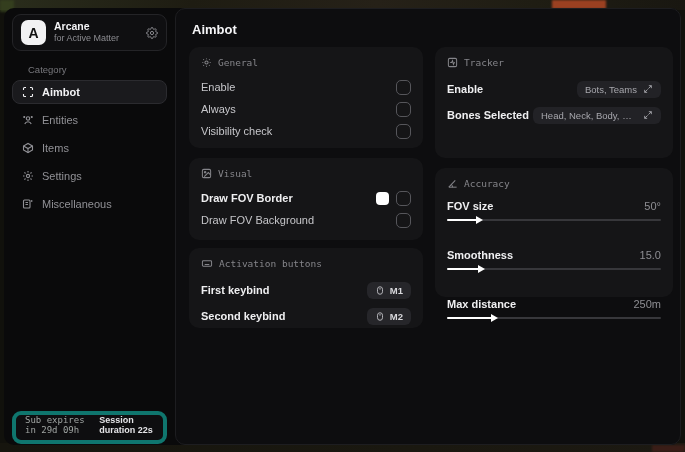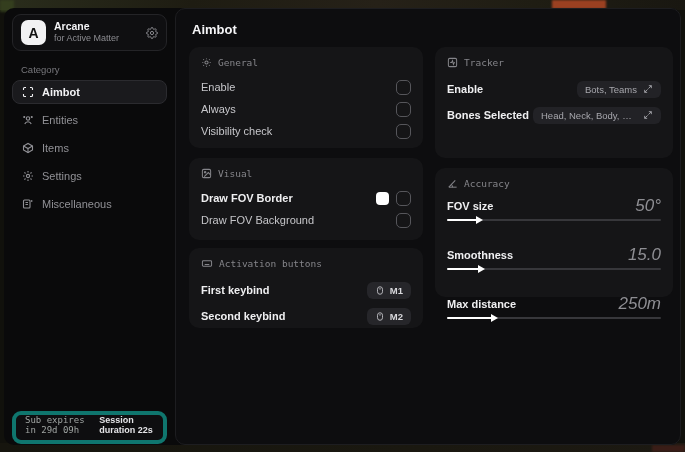--- a/index.html
+++ b/index.html
@@ -34,21 +34,21 @@
     display: flex; align-items: center; padding: 0 8px; gap: 8px; }
   .app-logo { width: 25px; height: 25px; border-radius: 7px; background: #f2f2f3;
     color: #111; font-weight: bold; font-size: 14px;
     display: flex; align-items: center; justify-content: center; flex: 0 0 auto; }
   .app-texts { flex: 1; line-height: 1.25; }
   .app-name { font-size: 10.5px; font-weight: bold; color: #f4f4f6; }
   .app-sub { font-size: 9px; color: #8b8b90; }
   .icon { display: inline-flex; align-items: center; justify-content: center; }
   .icon svg { display: block; }
 
-  .category-label { position: absolute; left: 17px; top: 56px; font-size: 9.5px; color: #77777c; }
+  .category-label { position: absolute; left: 24px; top: 56px; font-size: 9.5px; color: #77777c; }
 
   .nav { position: absolute; left: 8px; top: 72px; width: 155px; display: flex; flex-direction: column; }
   .nav-item { height: 24px; display: flex; align-items: center; gap: 8px; padding: 0 9px;
     border-radius: 8px; color: #919196; font-size: 11px; margin-bottom: 4px; cursor: pointer;
     border: 1px solid transparent; }
   .nav-item.active { background: #1a1a1d; border-color: #2b2b2f; color: #f2f2f4; font-weight: bold; }
   .nav-item svg { stroke: currentColor; }
 
   .footer-card { position: absolute; left: 8px; top: 403px; width: 155px; height: 33px;
     border: 4px solid #0f766e; background: #0e0e10; border-radius: 9px;
@@ -87,21 +87,21 @@
 
   .dropdown { display: inline-flex; align-items: center; gap: 6px; background: #222226;
     border-radius: 6px; padding: 3px 8px; font-size: 9.5px; color: #a7a7ad;
     max-width: 150px; cursor: pointer; }
   .dropdown .dd-text { white-space: nowrap; overflow: hidden; text-overflow: ellipsis; }
   .dropdown svg { stroke: #9a9a9f; flex: 0 0 auto; }
   .tracker-rows .row { height: 26px; }
 
   .slider-group { margin-bottom: 25px; }
   .slider-labels { display: flex; align-items: center; justify-content: space-between; height: 18px; }
-  .slider-value { font-size: 17px; color: #8e8e93; font-style: italic; }
+  .slider-value { font-size: 11px; color: #8e8e93; }
   .slider-track { position: relative; width: 100%; height: 2px; background: #37373b;
     border-radius: 2px; margin-top: 4px; cursor: pointer; }
   .slider-fill { position: relative; height: 2px; background: #ffffff; border-radius: 2px; }
   .slider-fill::after { content: ""; position: absolute; right: -6px; top: -3.5px;
     border-left: 7px solid #ffffff; border-top: 4.5px solid transparent; border-bottom: 4.5px solid transparent; }
 </style>
 </head>
 <body>
 
 <div class="bg-top"></div>

